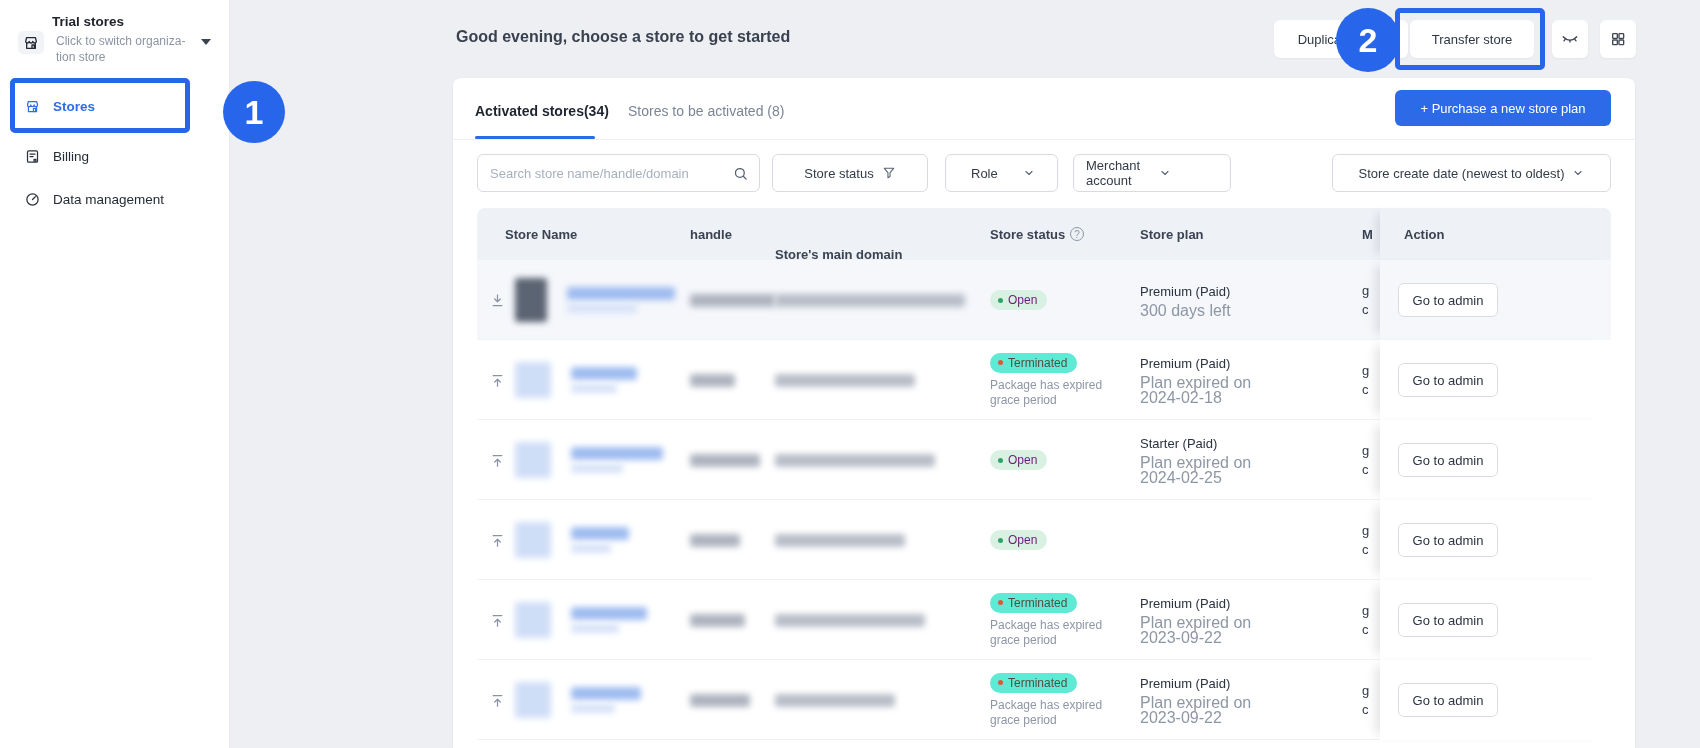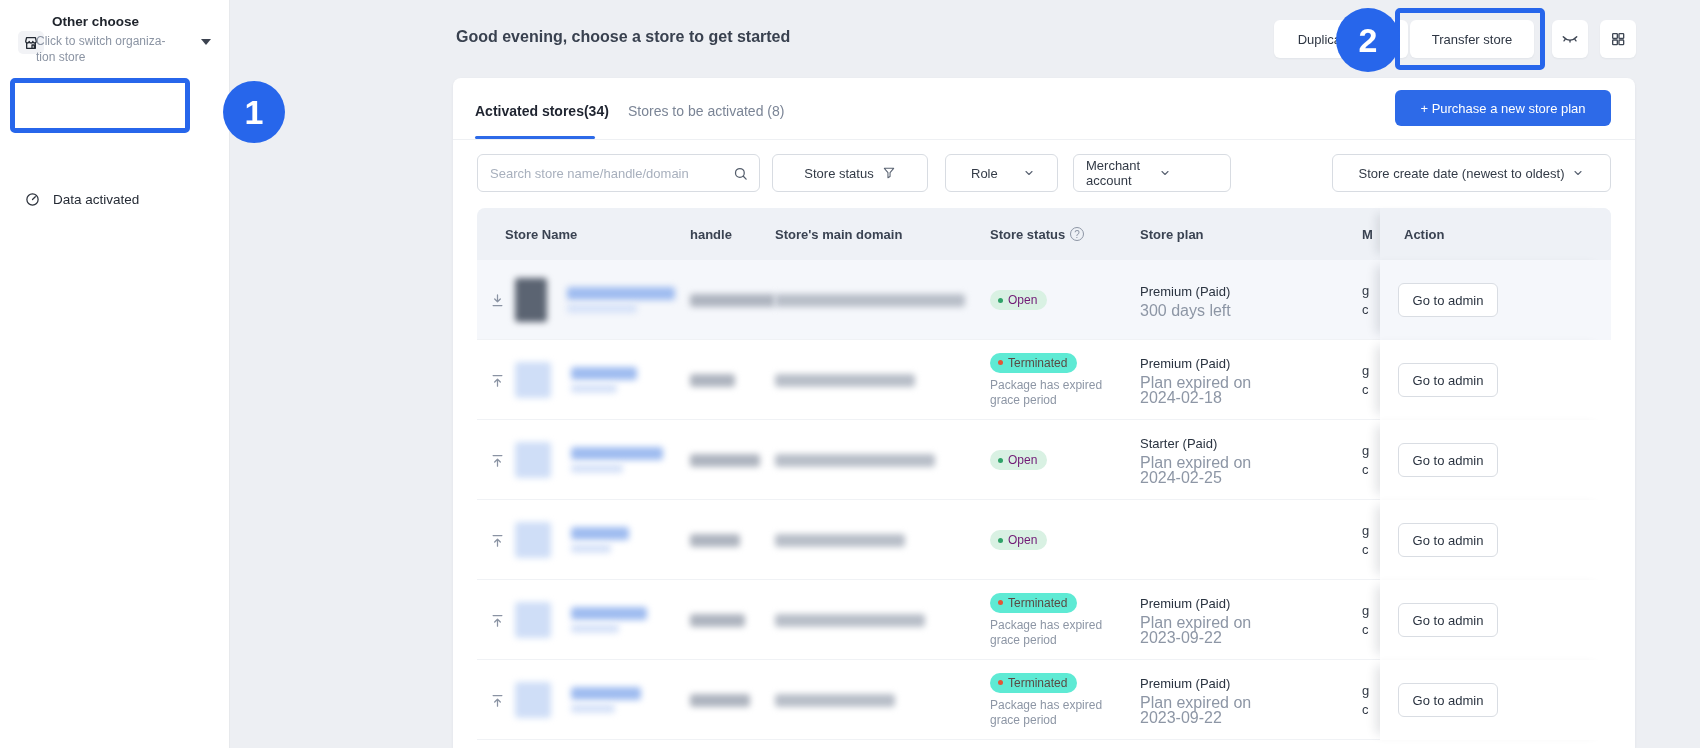--- a/index.html
+++ b/index.html
@@ -5,21 +5,21 @@
   * { margin:0; padding:0; box-sizing:border-box; }
   html,body { width:1700px; height:748px; }
   body { position:relative; font-family:"Liberation Sans",sans-serif; background:#edeff3; overflow:hidden; color:#2a313c; }
   svg { display:block; }
 
   
   .sidebar { position:absolute; left:0; top:0; width:230px; height:748px; background:#fff; border-right:1px solid #e7e9ec; }
   .org { position:absolute; left:0; top:0; width:230px; height:70px; cursor:pointer; }
   .org-iconbox { position:absolute; left:18px; top:31px; width:26px; height:23px; background:#f2f3f6; border-radius:5px; display:flex; align-items:center; justify-content:center; color:#232932; }
   .org-title { position:absolute; left:52px; top:14px; font-size:13.5px; font-weight:bold; color:#20252d; }
-  .org-sub { position:absolute; left:36px; top:33px; font-size:12px; color:#8b94a3; line-height:16px; width:140px; }
+  .org-sub { position:absolute; left:56px; top:33px; font-size:12px; color:#8b94a3; line-height:16px; width:140px; }
   .org-caret { position:absolute; left:201px; top:39px; width:0; height:0; border-left:5px solid transparent; border-right:5px solid transparent; border-top:6px solid #3c4350; }
   .nav-item { position:absolute; left:0; width:230px; height:34px; display:flex; align-items:center; cursor:pointer; color:#252b35; }
   .nav-item .nico { margin-left:25px; width:15px; color:#2c323c; }
   .nav-item .nlabel { margin-left:13px; font-size:13.5px; font-weight:500; }
   .nav-item.active .nico, .nav-item.active .nlabel { color:#2f6ce8; font-weight:600; }
 
   
   .ann-box { position:absolute; border:5px solid #2766eb; border-radius:5px; background:transparent; pointer-events:none; z-index:40; }
   .ann-circle { position:absolute; border-radius:50%; background:#2766eb; color:#fff; display:flex; align-items:center; justify-content:center; font-size:34px; font-weight:bold; z-index:50; pointer-events:none; }
 
@@ -99,38 +99,58 @@
 
 <aside class="sidebar">
   <div class="org">
     <div class="org-iconbox">
       <svg width="16" height="16" viewBox="0 0 24 24" fill="none" stroke="currentColor" stroke-width="2" stroke-linecap="round" stroke-linejoin="round">
           <path d="M4 9.5 5.4 4h13.2L20 9.5c0 1.4-1.2 2.5-2.7 2.5-1.4 0-2.6-1.1-2.6-2.5C14.7 10.9 13.5 12 12 12s-2.7-1.1-2.7-2.5C9.3 10.9 8.1 12 6.7 12 5.2 12 4 10.9 4 9.5Z"></path>
           <path d="M5.5 12.5V20h13v-7.5"></path>
           <path d="M13.5 20v-5h3.5v5"></path>
         </svg>
     </div>
-    <div class="org-title">Other choose</div>
+    <div class="org-title">Trial stores</div>
     <div class="org-sub">
       <div>Click to switch organiza-</div>
       <div>tion store</div>
     </div>
     <div class="org-caret"></div>
   </div>
 
-
+  <div class="nav-item active" style="top:89px;">
+    <span class="nico">
+      <svg width="15" height="15" viewBox="0 0 24 24" fill="none" stroke="currentColor" stroke-width="2" stroke-linecap="round" stroke-linejoin="round">
+          <path d="M4 9.5 5.4 4h13.2L20 9.5c0 1.4-1.2 2.5-2.7 2.5-1.4 0-2.6-1.1-2.6-2.5C14.7 10.9 13.5 12 12 12s-2.7-1.1-2.7-2.5C9.3 10.9 8.1 12 6.7 12 5.2 12 4 10.9 4 9.5Z"></path>
+          <path d="M5.5 12.5V20h13v-7.5"></path>
+          <path d="M13.5 20v-5h3.5v5"></path>
+        </svg>
+    </span>
+    <span class="nlabel">Stores</span>
+  </div>
+
+  <div class="nav-item" style="top:139px;">
+    <span class="nico">
+      <svg width="15" height="15" viewBox="0 0 24 24" fill="none" stroke="currentColor" stroke-width="2" stroke-linecap="round" stroke-linejoin="round">
+          <rect x="4" y="3" width="16" height="18" rx="2"></rect>
+          <path d="M8 8h8M8 12h5"></path>
+          <path d="M14.5 16.5h3v3h-3z"></path>
+        </svg>
+    </span>
+    <span class="nlabel">Billing</span>
+  </div>
 
   <div class="nav-item" style="top:182px;">
     <span class="nico">
       <svg width="15" height="15" viewBox="0 0 24 24" fill="none" stroke="currentColor" stroke-width="2" stroke-linecap="round">
           <circle cx="12" cy="12" r="9"></circle>
           <path d="M12 12l4.5-4.5"></path>
         </svg>
     </span>
-    <span class="nlabel">Data activated</span>
+    <span class="nlabel">Data management</span>
   </div>
 </aside>
 
 <div class="ann-box" style="left:10px; top:78px; width:180px; height:55px;"></div>
 <div class="ann-circle" style="left:223px; top:81px; width:62px; height:62px;">1</div>
 
 <div class="greeting">Good evening, choose a store to get started</div>
 
 <button class="hbtn" id="dup-btn">Duplicate store</button>
 <button class="hbtn" id="transfer-btn">Transfer store</button>
@@ -202,21 +222,21 @@
             <path d="m6 9 6 6 6-6"></path>
           </svg>
       </span>
     </div>
   </div>
 
   <div class="table">
     <div class="thead">
       <div class="hc" style="left:28px;">Store Name</div>
       <div class="hc" style="left:213px;">handle</div>
-      <div class="hc" style="left:298px;">Store's main domain</div>
+      <div class="hc" style="left:298px;margin-top:20px;">Store's main domain</div>
       <div class="hc" style="left:513px;">
         <span>Store status</span>
         <span class="qmark">?</span>
       </div>
       <div class="hc" style="left:663px;">Store plan</div>
       <div class="hc" style="left:885px;">M</div>
       <div class="overlay">
         <div class="hc" style="position:static; margin-left:24px;">Action</div>
       </div>
     </div>

